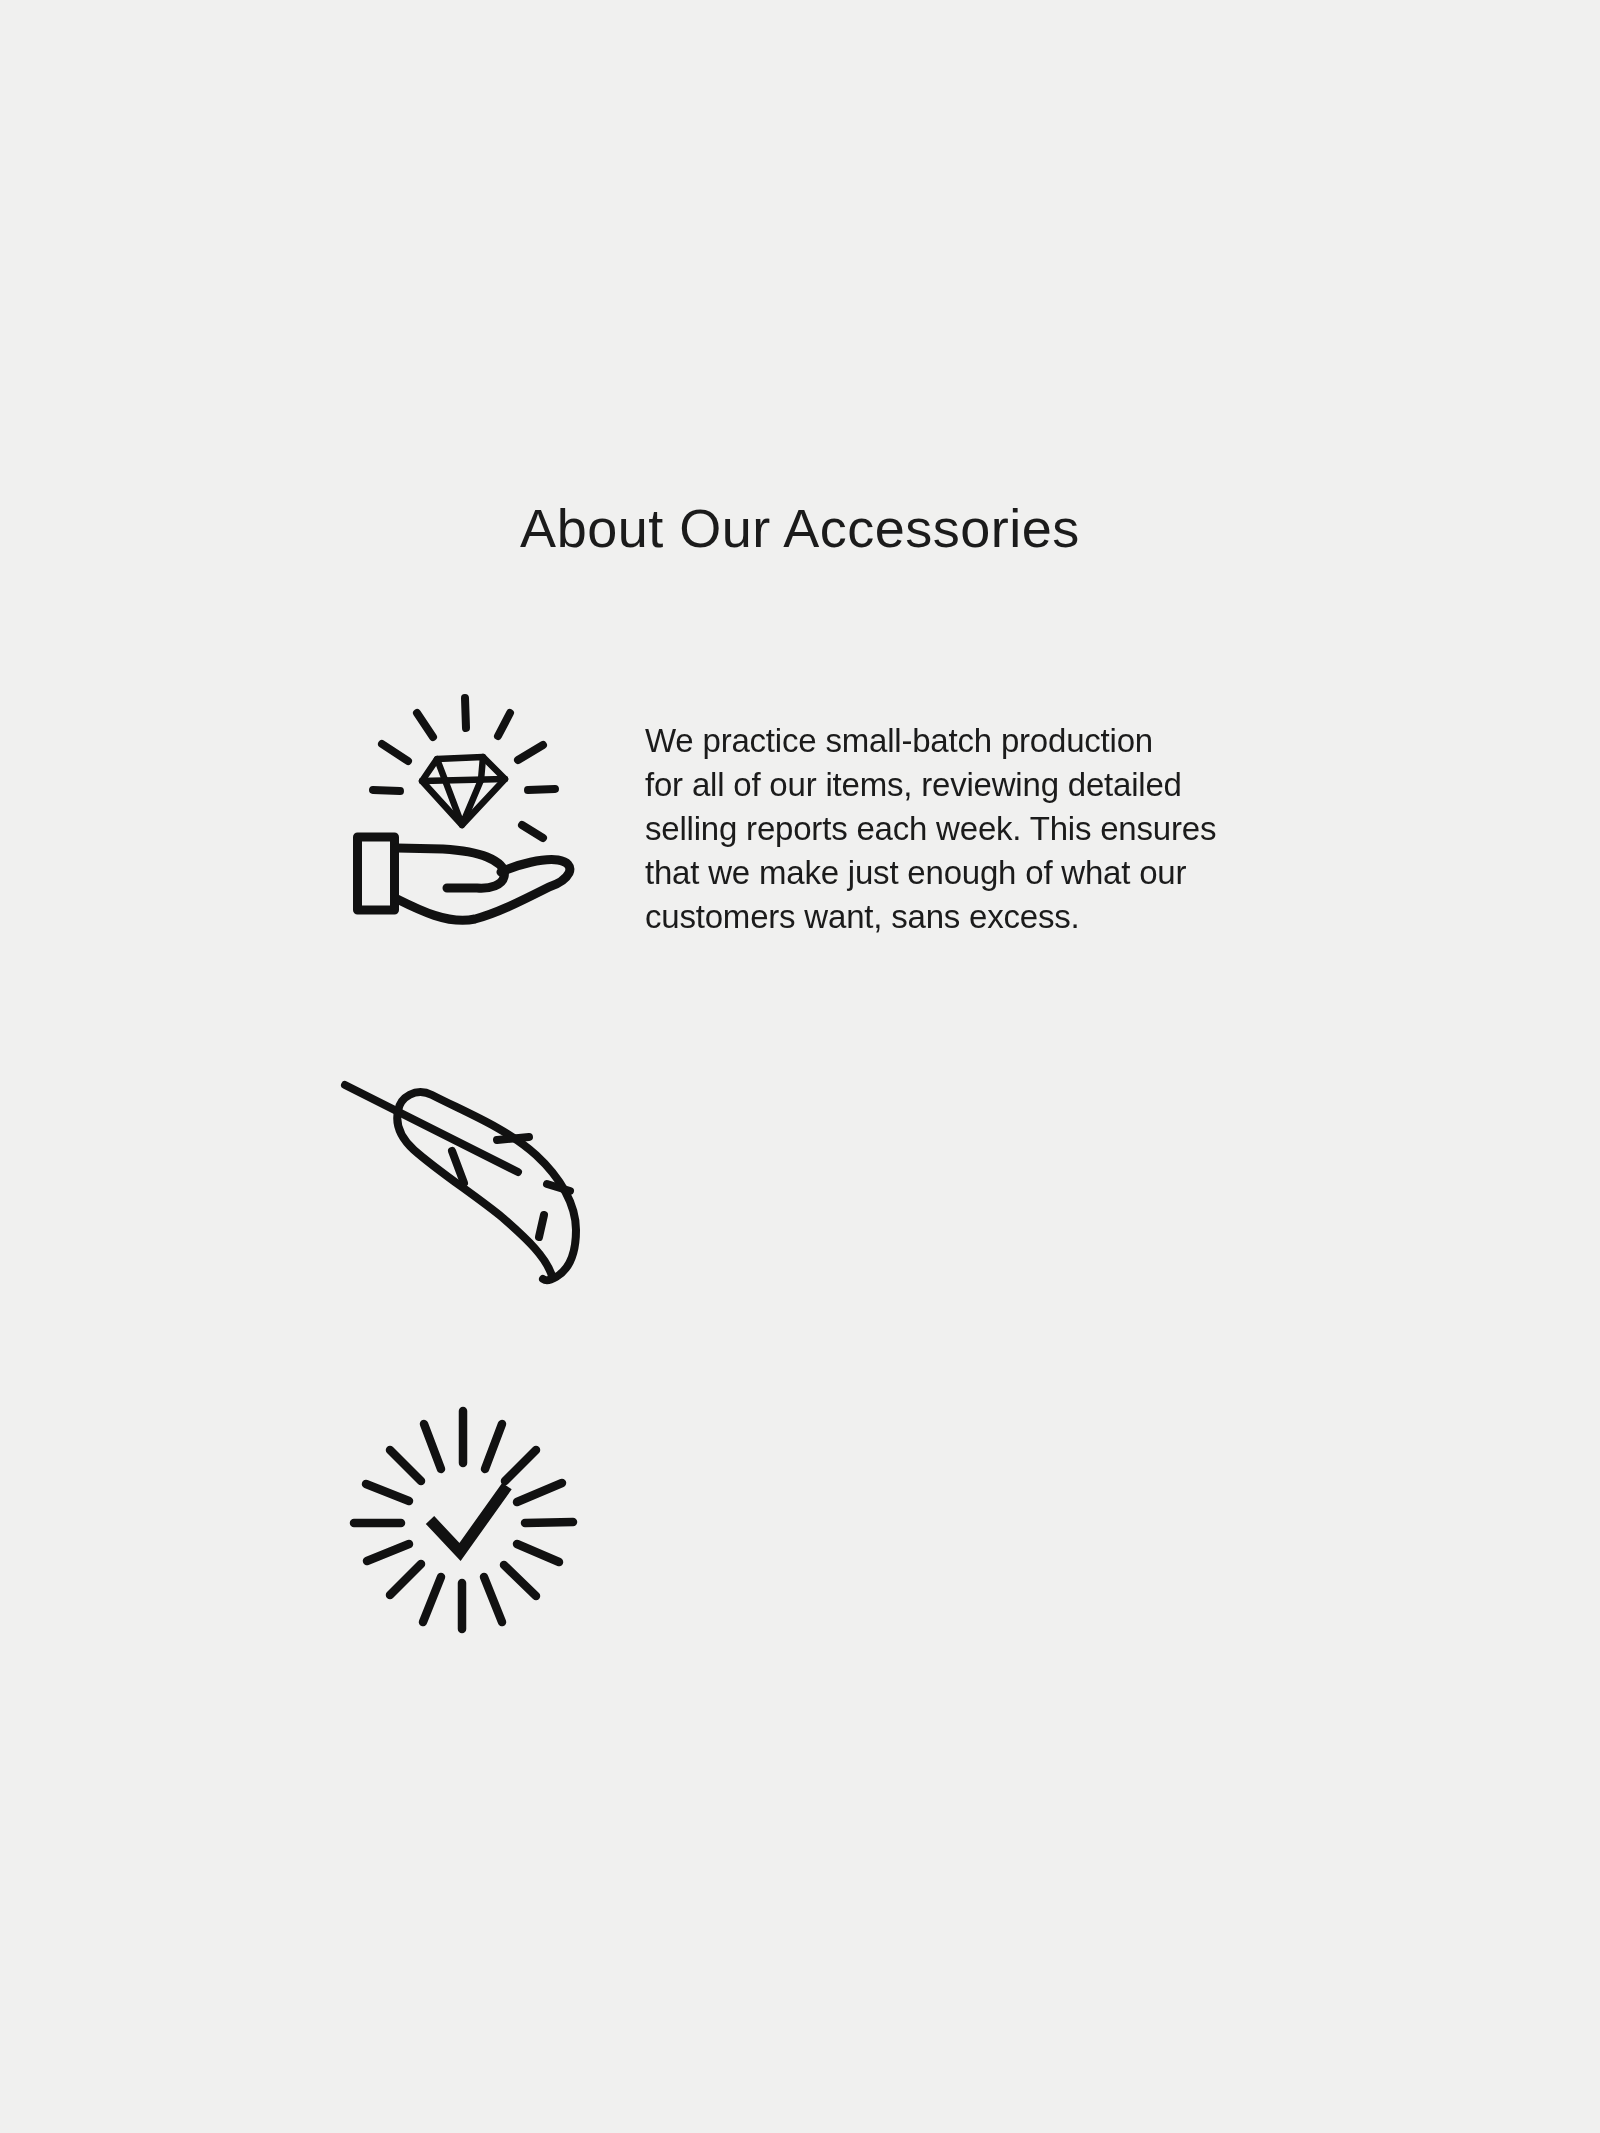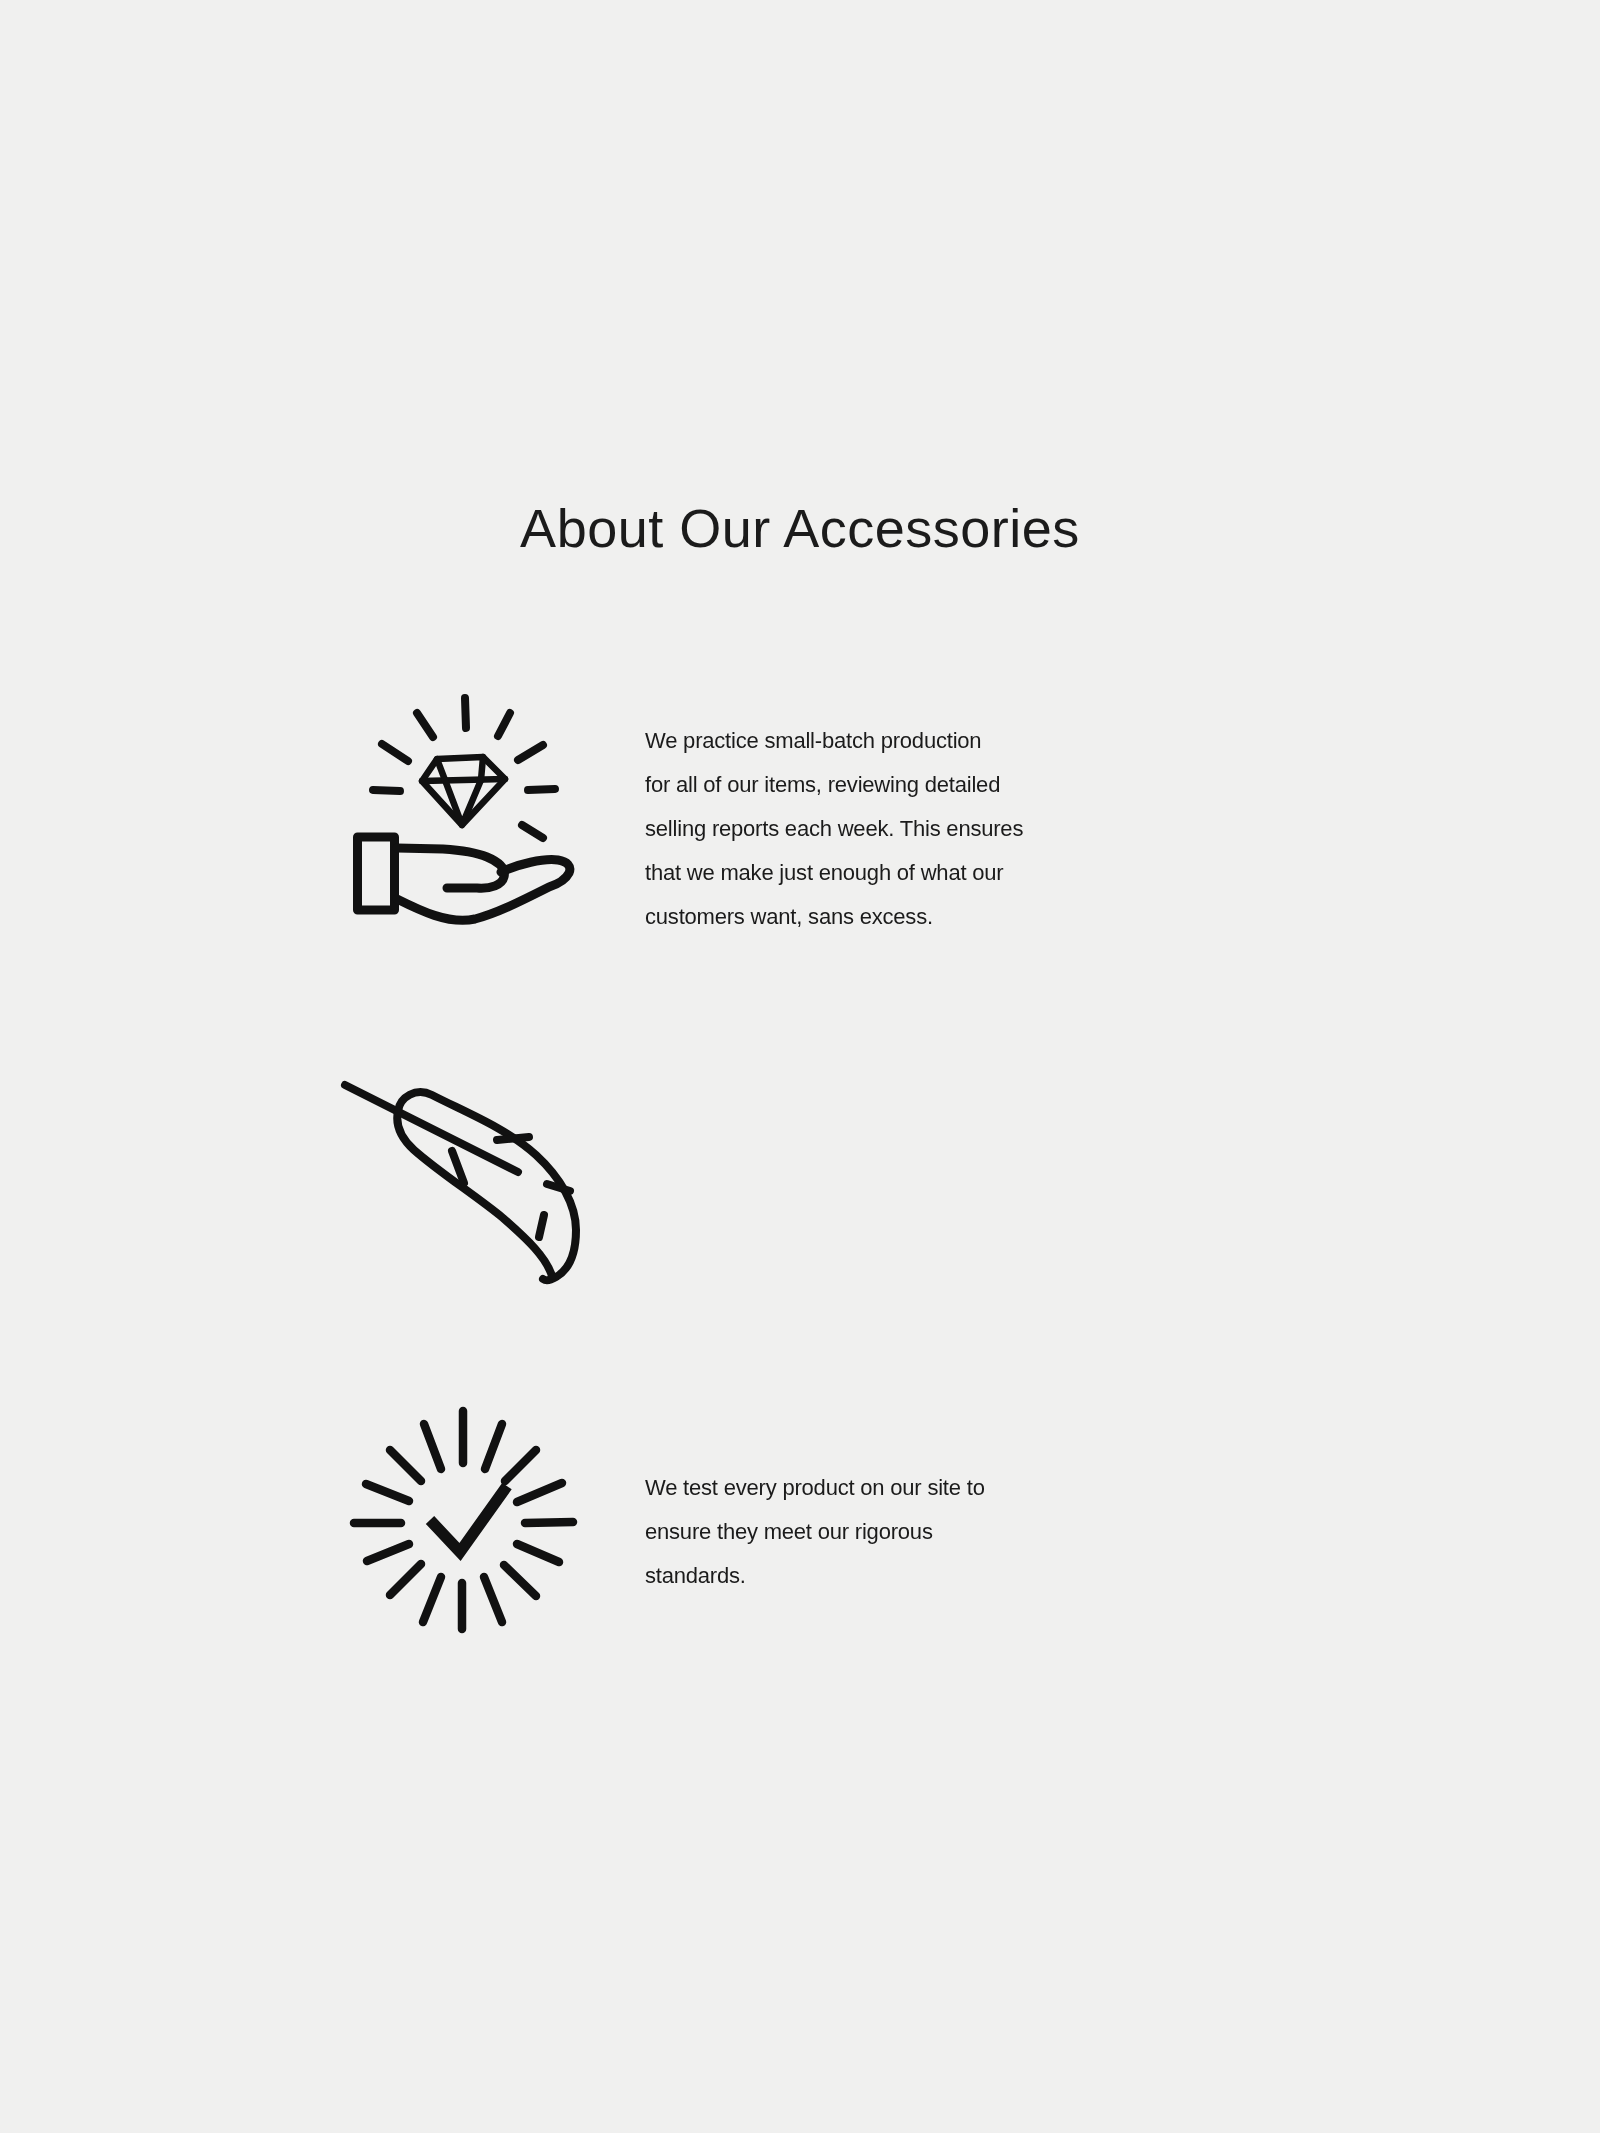--- a/index.html
+++ b/index.html
@@ -39,21 +39,21 @@
   }
   .feature-1 .icon-box { left: 353px; }
   .feature-2 .icon-box { left: 340px; }
   .feature-3 .icon-box { left: 340px; }
   .icon-box svg { display: block; }
   .feature-copy {
     position: absolute;
     left: 645px;
     width: 640px;
     margin: 0;
-    font-size: 22px;
+    font-size: 33px;
     line-height: 44px;
     letter-spacing: -0.2px;
     color: #1b1b1b;
     white-space: pre-line;
   }
   .feature-1 .feature-copy { top: 31px; }
   .feature-2 .feature-copy { top: 41px; }
   .feature-3 .feature-copy { top: 68px; }
 </style>
 </head>
@@ -137,18 +137,15 @@
           <line x1="81" y1="166" x2="50" y2="197"></line>
           <line x1="69" y1="146" x2="27" y2="163"></line>
           <line x1="61" y1="125" x2="14" y2="125"></line>
           <line x1="69" y1="103" x2="26" y2="86"></line>
           <line x1="81" y1="83" x2="50" y2="52"></line>
           <line x1="101" y1="71" x2="84" y2="26"></line>
         </g>
         <path d="M90,122 L120,154 L167,88" fill="none" stroke="#111111" stroke-width="11.5" stroke-linecap="butt" stroke-linejoin="miter"></path>
       </svg>
     </span>
-    <p class="feature-copy">We test every product on our site to
-ensure they meet our rigorous
-standards.</p>
   </section>
 
 </main>
 
 </body></html>

